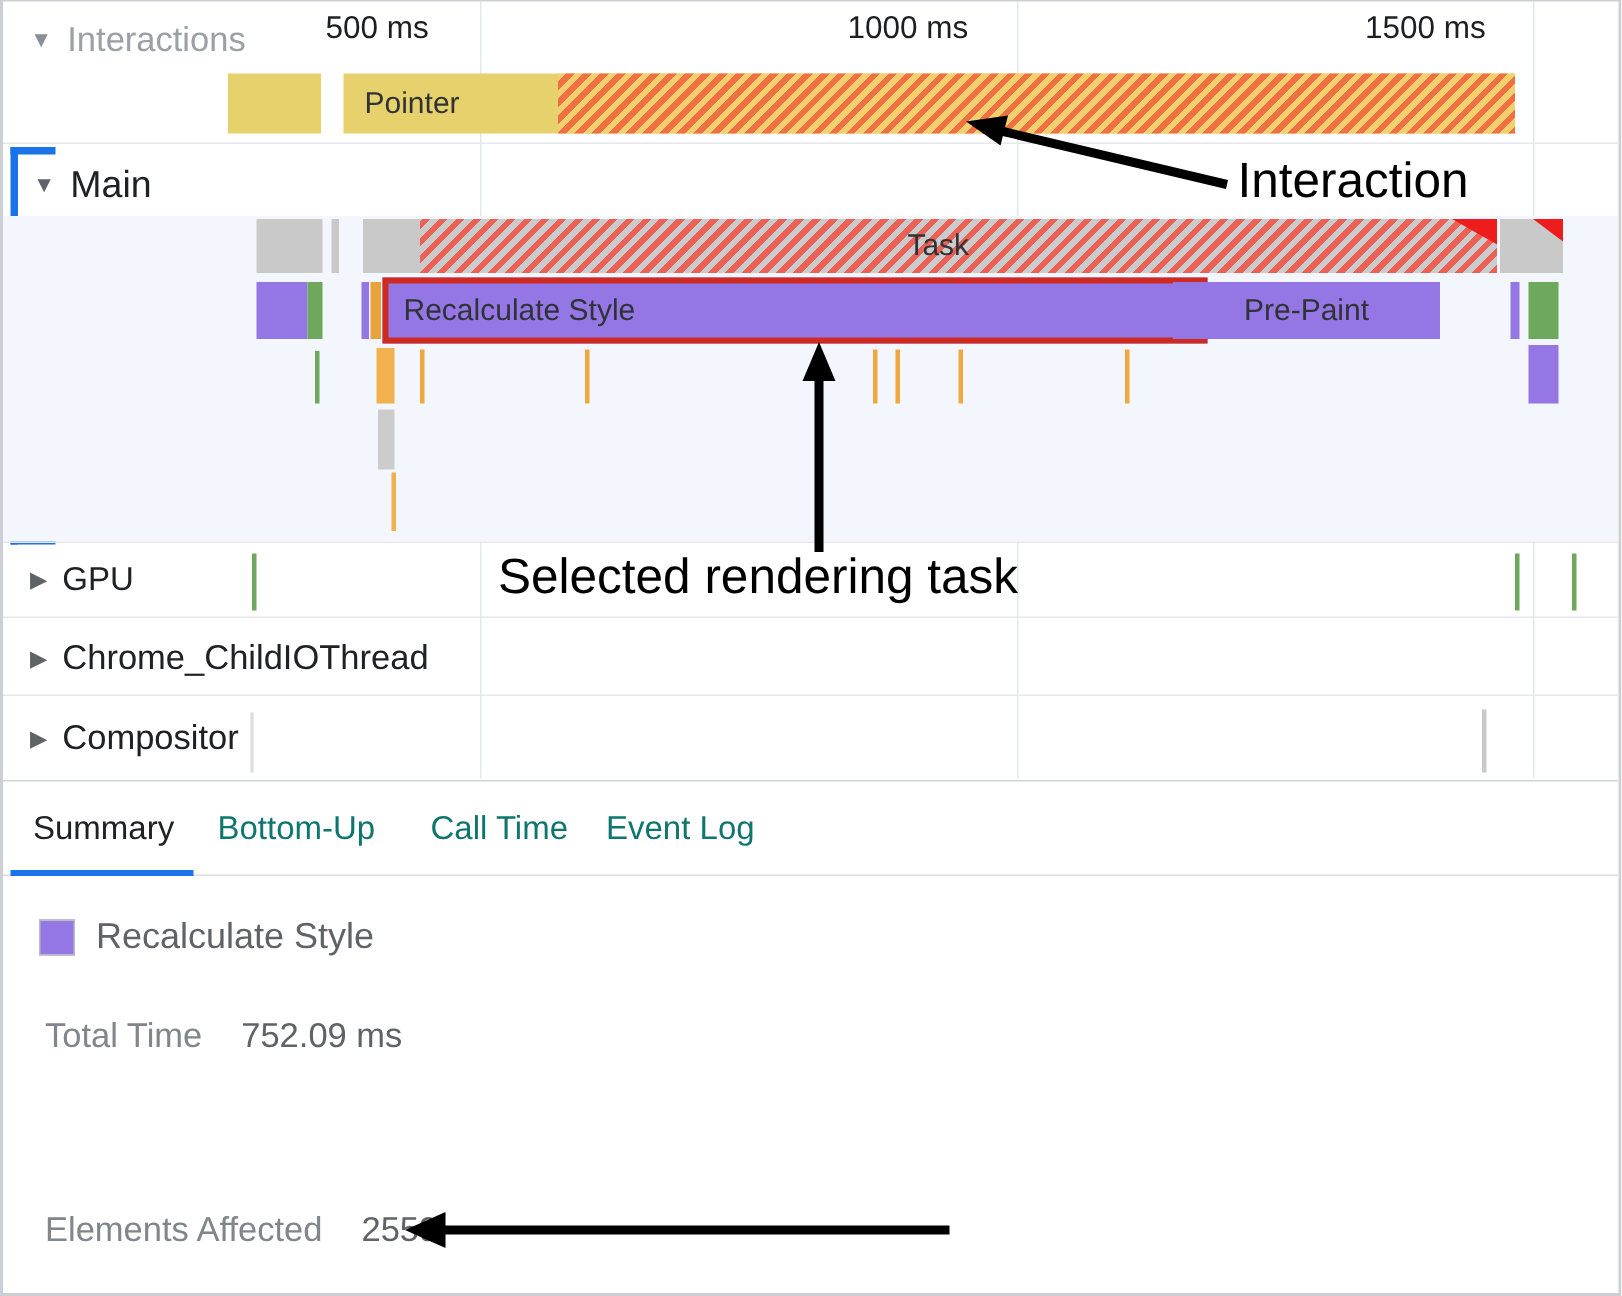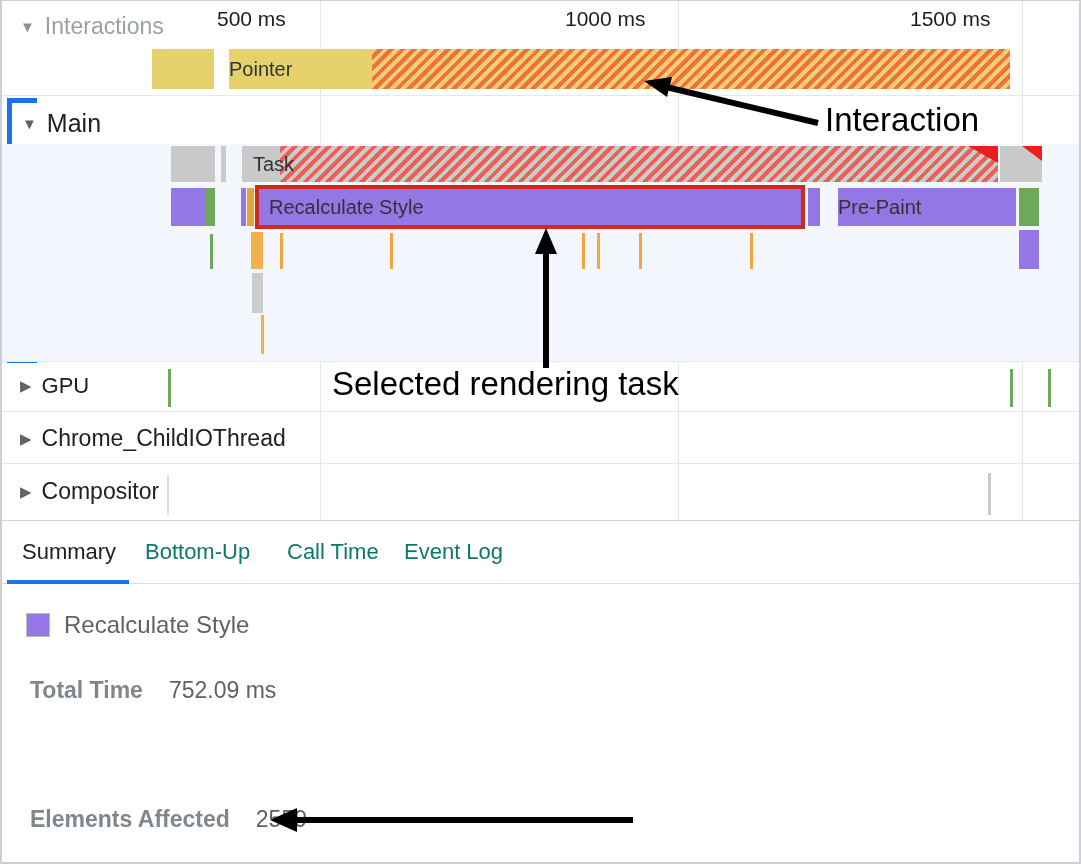--- a/index.html
+++ b/index.html
@@ -8,39 +8,39 @@
          border:2px solid #ccd0d4;border-top:1px solid #ccd0d4;background:#fff;overflow:hidden;}
   .abs{position:absolute;}
   
   .gridline{position:absolute;top:0;width:1px;height:518px;background:#e4e7ea;}
   .ruler-label{position:absolute;top:6px;font-size:21px;color:#1d1e20;}
   .track-header{position:absolute;display:flex;align-items:center;gap:10px;font-size:23px;color:#202124;}
   .tri{font-size:15px;color:#5f6368;}
   .bar{position:absolute;display:flex;align-items:center;box-sizing:border-box;}
   .bar-label{font-size:20px;color:#2f3337;white-space:nowrap;}
   .hatch-orange{background:repeating-linear-gradient(135deg,#f3cf6e 0 4px,#ee7043 4px 8px);}
-  .hatch-red{background:repeating-linear-gradient(135deg,#cbcbcb 0 4px,#ec6156 4px 8px);}
+  .hatch-red{background:repeating-linear-gradient(135deg,#cbcbcb 0 4px,#ec6156 4px 8px);justify-content:center;}
   .corner-red{position:absolute;top:0;right:0;width:0;height:0;
               border-top:17px solid #ee1d1d;border-left:30px solid transparent;}
   .corner-red.small{border-top-width:15px;border-left-width:20px;}
   .divider{position:absolute;left:0;width:100%;height:1px;background:#e6e8eb;}
   .flame-bg{position:absolute;left:0;top:143px;width:100%;height:217px;background:#f3f6fc;}
   
   .tabbar{position:absolute;left:0;top:519px;width:100%;height:64px;background:#fff;
           border-top:1px solid #d0d3d7;}
   .tab{position:absolute;top:18px;font-size:22px;color:#0f766e;cursor:default;}
   .tab.active{color:#202124;}
   .tab-underline-gray{position:absolute;left:0;top:62px;width:100%;height:1px;background:#dadce0;}
   .tab-underline-blue{position:absolute;left:5px;top:59px;width:122px;height:4px;background:#1a73e8;}
   
   .summary-title-row{position:absolute;left:24px;top:610px;display:flex;align-items:center;gap:14px;}
   .swatch{width:24px;height:24px;background:#9477e4;border:1px solid #b9bdc3;box-sizing:border-box;}
   .summary-title{font-size:24px;color:#5f6368;}
   .sum-row{position:absolute;left:28px;display:flex;gap:26px;font-size:23px;}
-  .sum-label{color:#80868b;font-weight:bold;}
+  .sum-label{color:#80868b;}
   .sum-value{color:#5f6368;}
   
   .annotation{position:absolute;font-size:33px;color:#000;white-space:nowrap;}
   svg.overlay{position:absolute;left:0;top:0;pointer-events:none;}
 </style>
 </head>
 <body>
 
 <div class="stage">
 
@@ -54,21 +54,21 @@
 
   <div class="track-header" style="left:18px;top:12px;color:#9aa0a6">
     <span class="tri" style="color:#8a8f94">▼</span>
     <span>Interactions</span>
   </div>
 
   <div class="bar" style="left:150px;top:48px;width:62px;height:40px;background:#e7d16c"></div>
 
   <div class="bar" style="left:227px;top:48px;width:781px;height:40px;background:#e7d16c">
     <div class="hatch-orange" style="position:absolute;left:143px;top:0;right:0;height:100%"></div>
-    <span class="bar-label" style="position:relative;">Pointer</span>
+    <span class="bar-label" style="position:relative;padding-left:14px">Pointer</span>
   </div>
 
   <div class="divider" style="top:94px"></div>
 
   <div class="abs" style="left:5px;top:97px;width:30px;height:5px;background:#1a73e8"></div>
   <div class="abs" style="left:5px;top:97px;width:5px;height:265px;background:#1a73e8"></div>
   <div class="abs" style="left:5px;top:357px;width:30px;height:5px;background:#1a73e8"></div>
 
   <div class="track-header" style="left:20px;top:108px;font-size:25px">
     <span class="tri">▼</span>
@@ -91,21 +91,21 @@
   <div class="bar" style="left:169px;top:187px;width:34px;height:38px;background:#9477e4"></div>
   <div class="bar" style="left:203px;top:187px;width:10px;height:38px;background:#6da85c"></div>
   <div class="bar" style="left:239px;top:187px;width:5px;height:38px;background:#9477e4"></div>
   <div class="bar" style="left:245px;top:187px;width:7px;height:38px;background:#e8a33d"></div>
 
   <div class="bar" style="left:253px;top:184px;width:550px;height:44px;background:#9477e4;border:4px solid #ce2a21">
     <span class="bar-label" style="padding-left:10px">Recalculate Style</span>
   </div>
 
   <div class="bar" style="left:806px;top:187px;width:12px;height:38px;background:#9477e4"></div>
-  <div class="bar" style="left:836px;top:187px;width:178px;height:38px;background:#9477e4;">
+  <div class="bar" style="left:780px;top:187px;width:178px;height:38px;background:#9477e4;justify-content:center">
     <span class="bar-label">Pre-Paint</span>
   </div>
   <div class="bar" style="left:1005px;top:187px;width:6px;height:38px;background:#9477e4"></div>
   <div class="bar" style="left:1017px;top:187px;width:20px;height:38px;background:#6da85c"></div>
 
   <div class="bar" style="left:208px;top:233px;width:3px;height:35px;background:#6da85c"></div>
   <div class="bar" style="left:249px;top:231px;width:12px;height:37px;background:#f0b14e"></div>
   <div class="bar" style="left:278px;top:232px;width:3px;height:36px;background:#f0a73f"></div>
   <div class="bar" style="left:388px;top:232px;width:3px;height:36px;background:#f0a73f"></div>
   <div class="bar" style="left:580px;top:232px;width:3px;height:36px;background:#f0a73f"></div>

